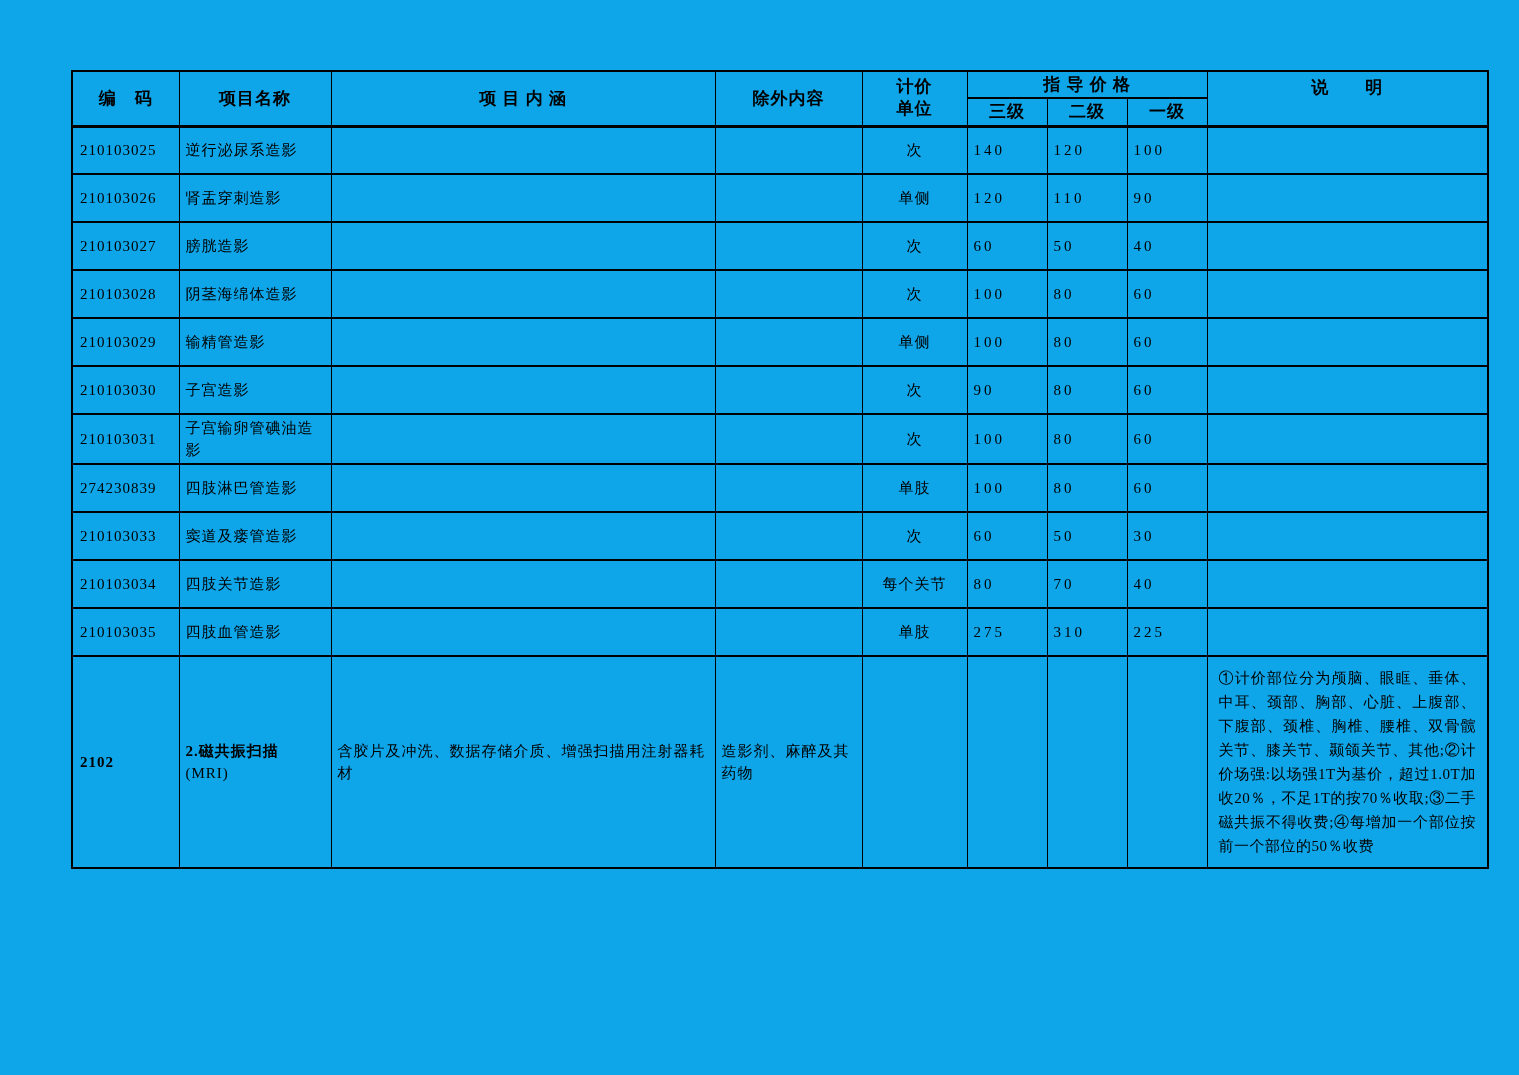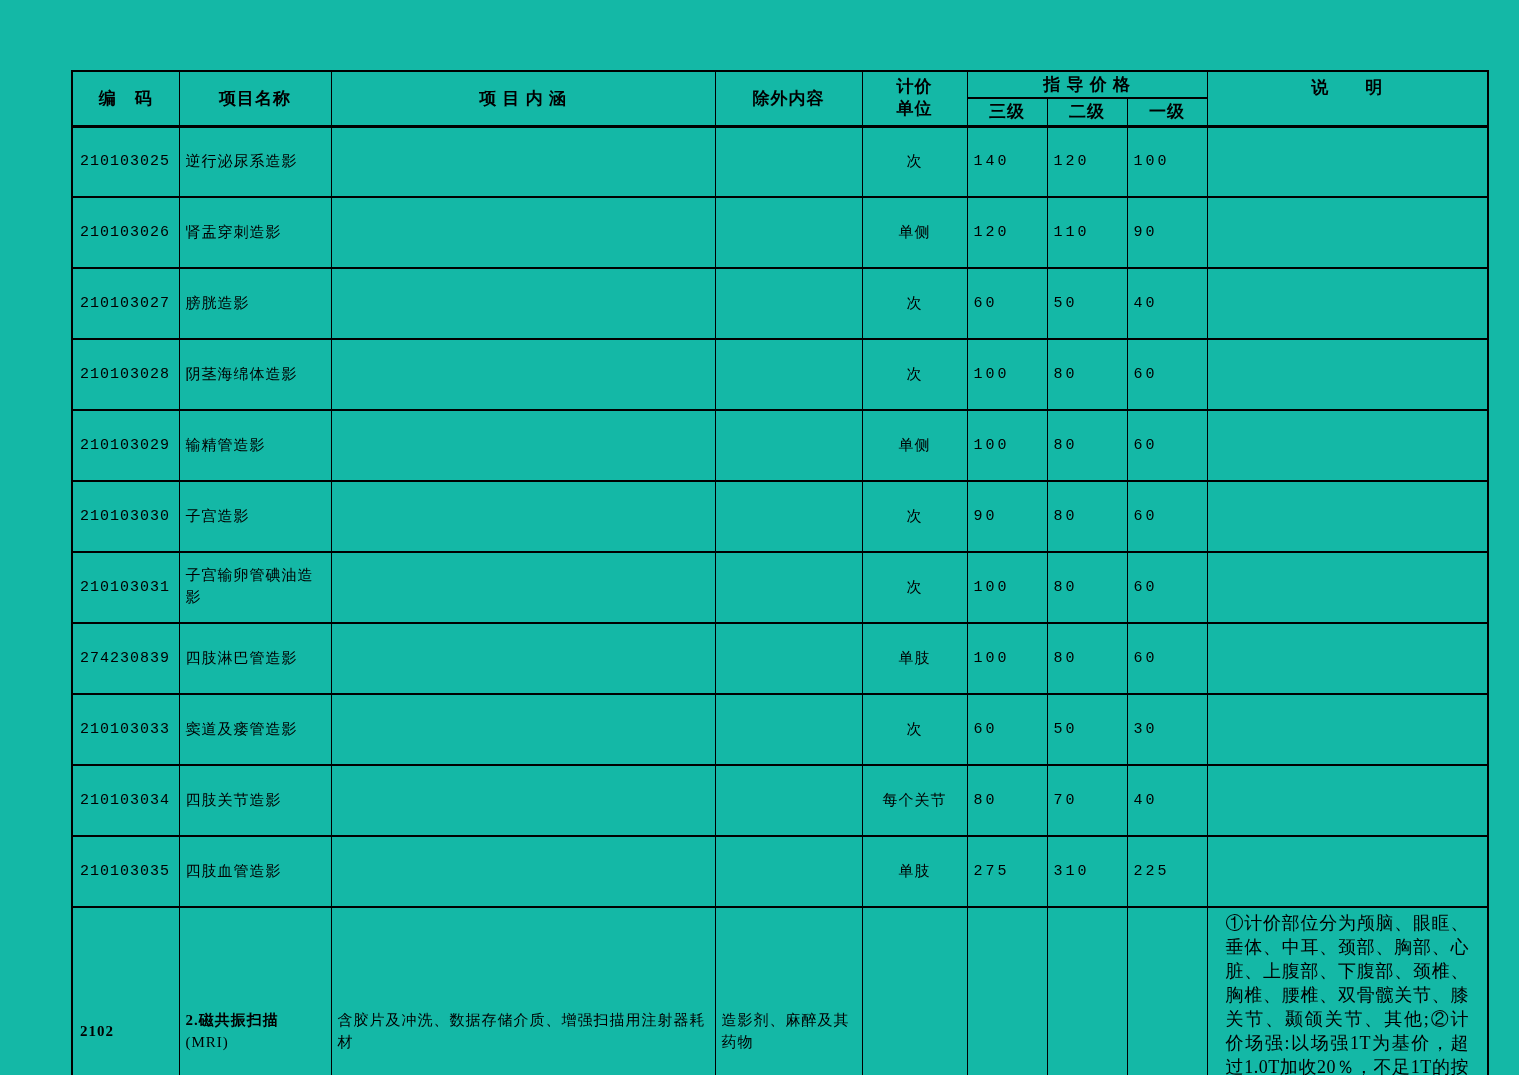--- a/index.html
+++ b/index.html
@@ -2,57 +2,57 @@
 <html><head>
 <meta charset="utf-8">
 <style>
   * { box-sizing: border-box; }
   html, body { margin: 0; padding: 0; }
   body {
     width: 1519px; height: 1075px;
     background: #ffffff; color: #000;
     font-family: "Liberation Serif", "DejaVu Serif", serif;
   }
-  .page { position: relative; width: 1519px; height: 1075px; background: #14b8a6; }
+  .page { position: relative; width: 1519px; height: 1075px; background: #0ea5e9; }
   table.price {
     position: absolute; left: 71px; top: 70px;
     width: 1416px;
     border-collapse: collapse; table-layout: fixed;
     border: 2px solid #000;
   }
   td {
     border: 2px solid #000;
     border-left-width: 1px; border-right-width: 1px;
     padding: 2px 6px;
     font-size: 15px;
     vertical-align: middle;
     letter-spacing: 1px;
     overflow: hidden;
     word-break: break-all;
   }
   tr.hr1 { height: 26px; }
   tr.hr2 { height: 28px; }
-  tr.dr  { height: 71px; font-family: Liberation Mono, monospace; }
+  tr.dr  { height: 48px; }
   tr.big { height: 212px; }
   .hdr { font-weight: bold; font-size: 17px; text-align: center; padding: 1px 2px; }
   .bb  { border-bottom-width: 3px; }
   .ctr { text-align: center; }
   .tl  { text-align: left; }
   .num { letter-spacing: 3px; font-size: 15px; }
   .code { letter-spacing: 1px; padding-left: 7px; }
   .b { font-weight: bold; }
   .blk { display: block; line-height: 22px; }
   .topcell { vertical-align: top; padding-top: 4px; margin-top: 28px; }
   .note {
     vertical-align: middle;
     text-align: justify;
-    font-size: 18px;
+    font-size: 15px;
     line-height: 24px;
     letter-spacing: 0.5px;
-    padding: 3px 18px;
+    padding: 3px 11px;
   }
   .wrap2 { line-height: 22px; }
 </style>
 </head>
 <body>
 
 <div class="page">
   <table class="price">
     <colgroup>
       <col style="width:107px">

